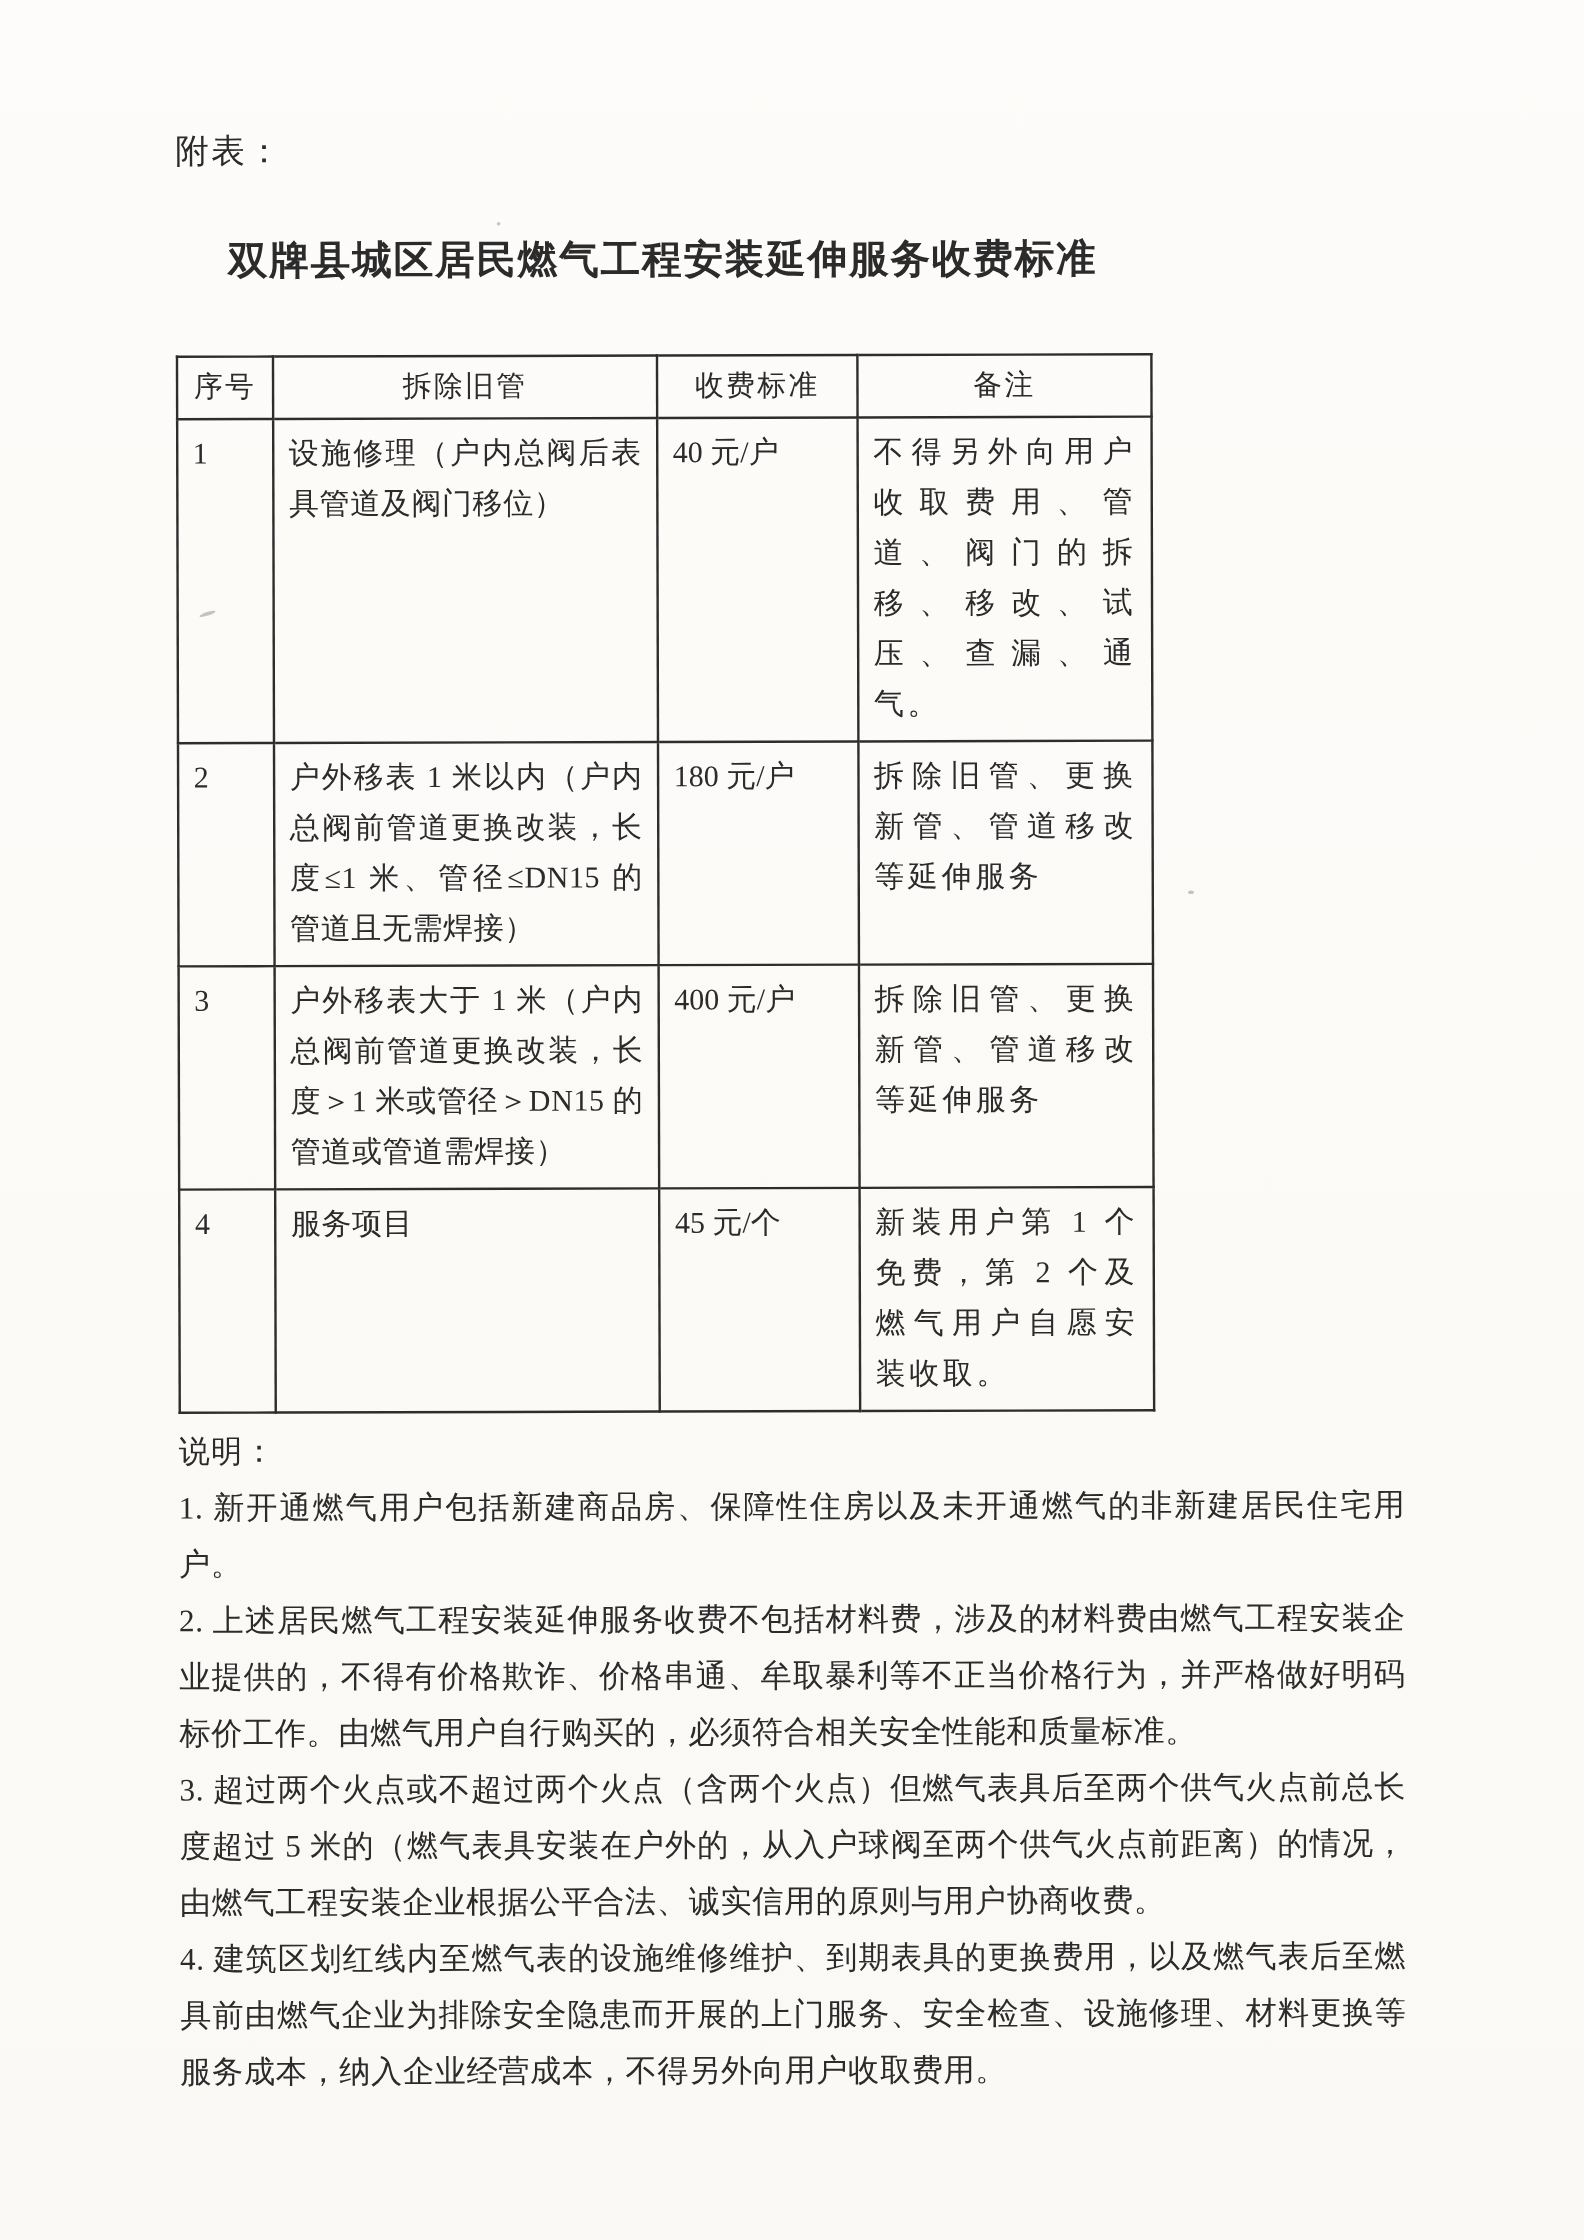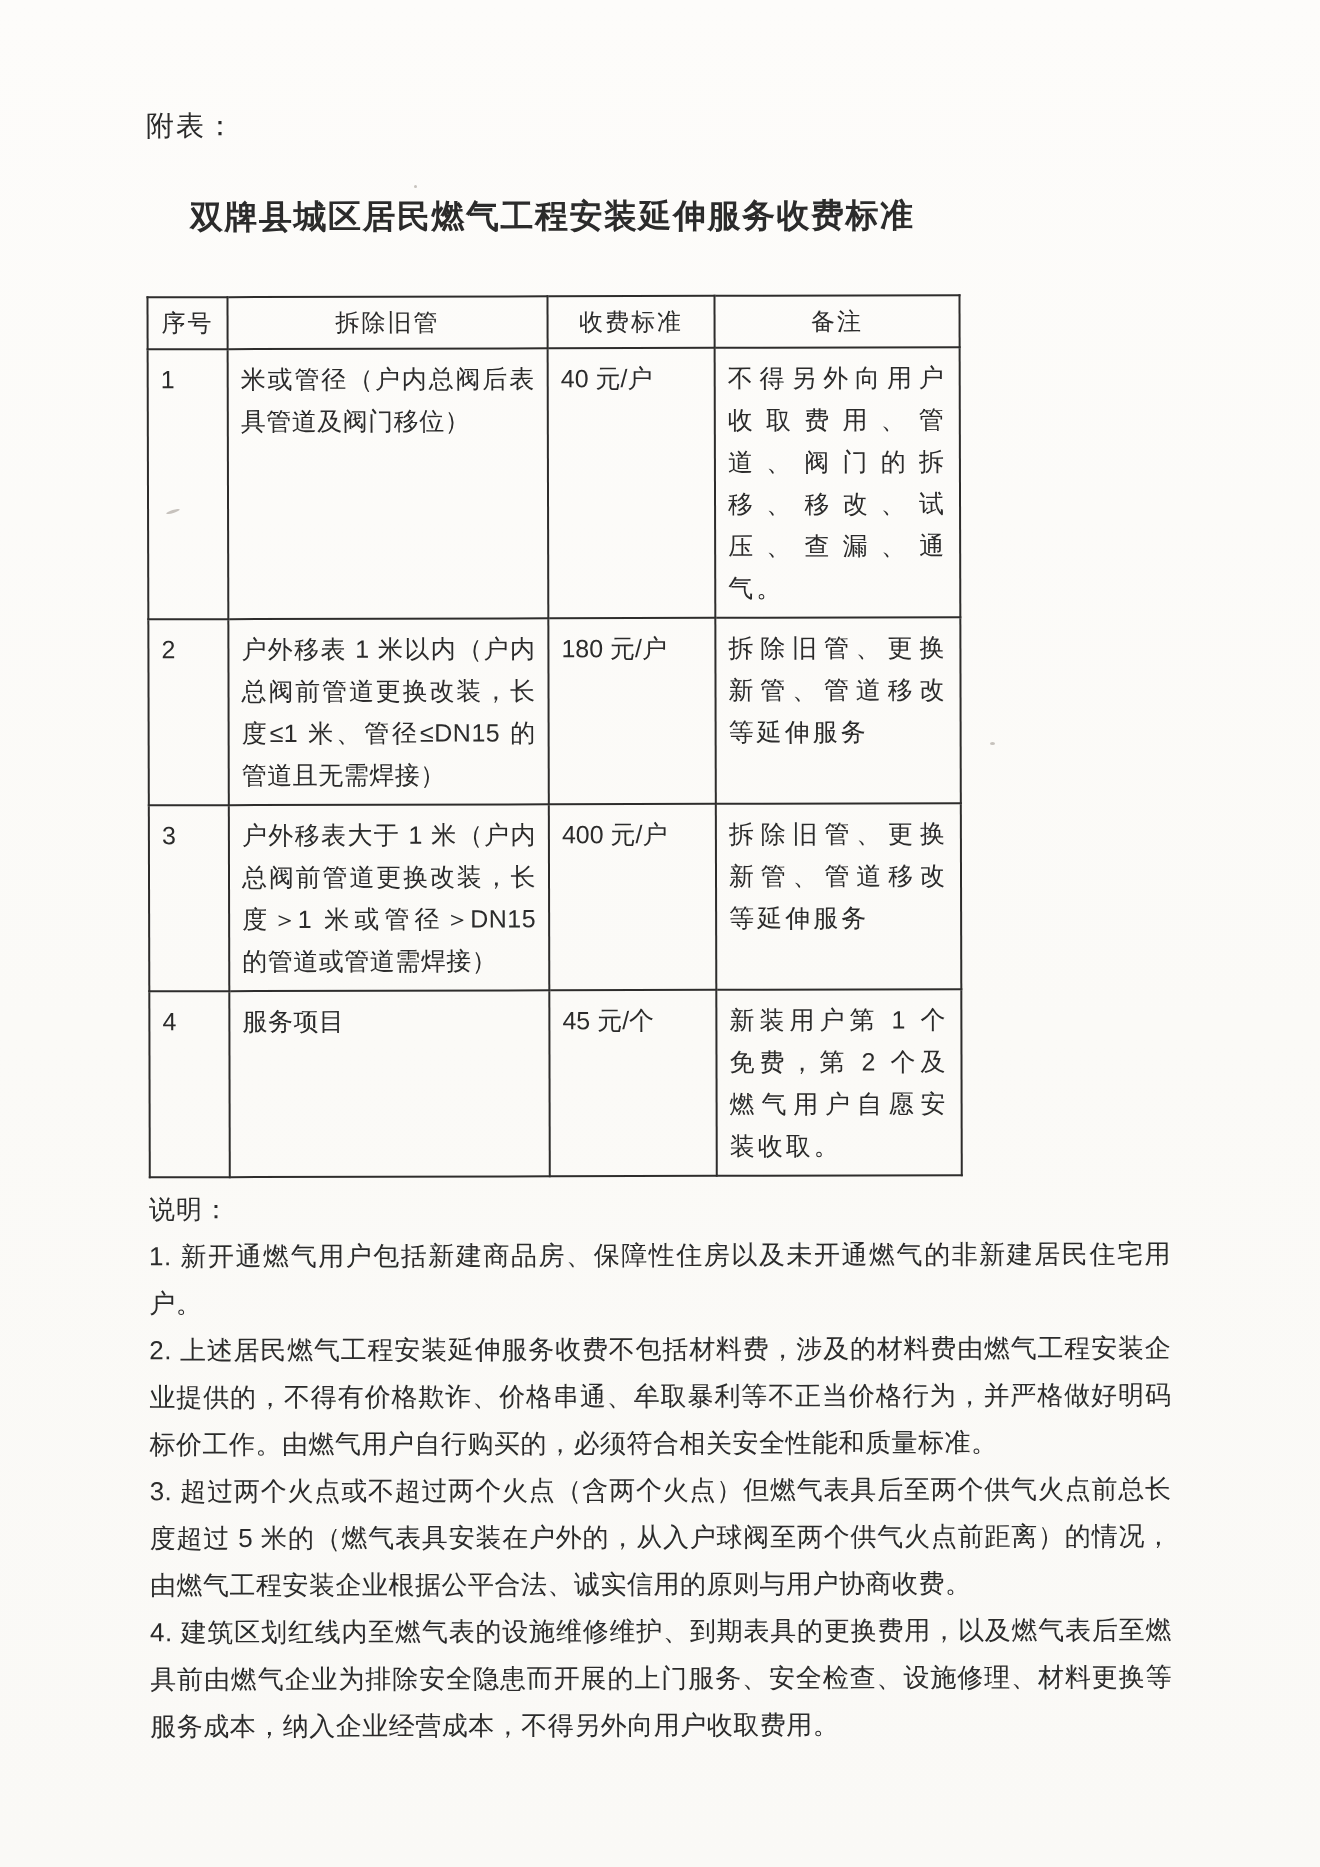--- a/index.html
+++ b/index.html
@@ -8,21 +8,21 @@
     background: #f6f5f2;
   }
   .paper {
     position: relative;
     width: 1320px;
     height: 1867px;
     margin: 0 auto;
     background: linear-gradient(180deg, #fdfcfa 0%, #fbfaf7 55%, #faf9f6 100%);
     overflow: hidden;
     color: #2b2b2b;
-    font-family: Liberation Sans, sans-serif;
+    font-family: Liberation Serif, serif;
   }
   .content {
     position: absolute;
     left: 148px;
     top: 0;
     width: 1030px;
     transform: rotate(-0.15deg);
   }
   .appendix-label {
     margin-top: 106px;
@@ -116,21 +116,21 @@
         <tr>
           <th>序号</th>
           <th>拆除旧管</th>
           <th>收费标准</th>
           <th>备注</th>
         </tr>
       </thead>
       <tbody>
         <tr class="r1">
           <td class="c-no">1</td>
-          <td class="c-service">米或管径（户内总阀后表具管道及阀门移位）</td>
+          <td class="c-service">设施修理（户内总阀后表具管道及阀门移位）</td>
           <td class="c-fee">40 元/户</td>
           <td class="c-remark">不得另外向用户收取费用、管道、阀门的拆移、移改、试压、查漏、通气。</td>
         </tr>
         <tr class="r2">
           <td class="c-no">2</td>
           <td class="c-service">户外移表 1 米以内（户内总阀前管道更换改装，长度≤1 米、管径≤DN15 的管道且无需焊接）</td>
           <td class="c-fee">180 元/户</td>
           <td class="c-remark">拆除旧管、更换新管、管道移改等延伸服务</td>
         </tr>
         <tr class="r3">

